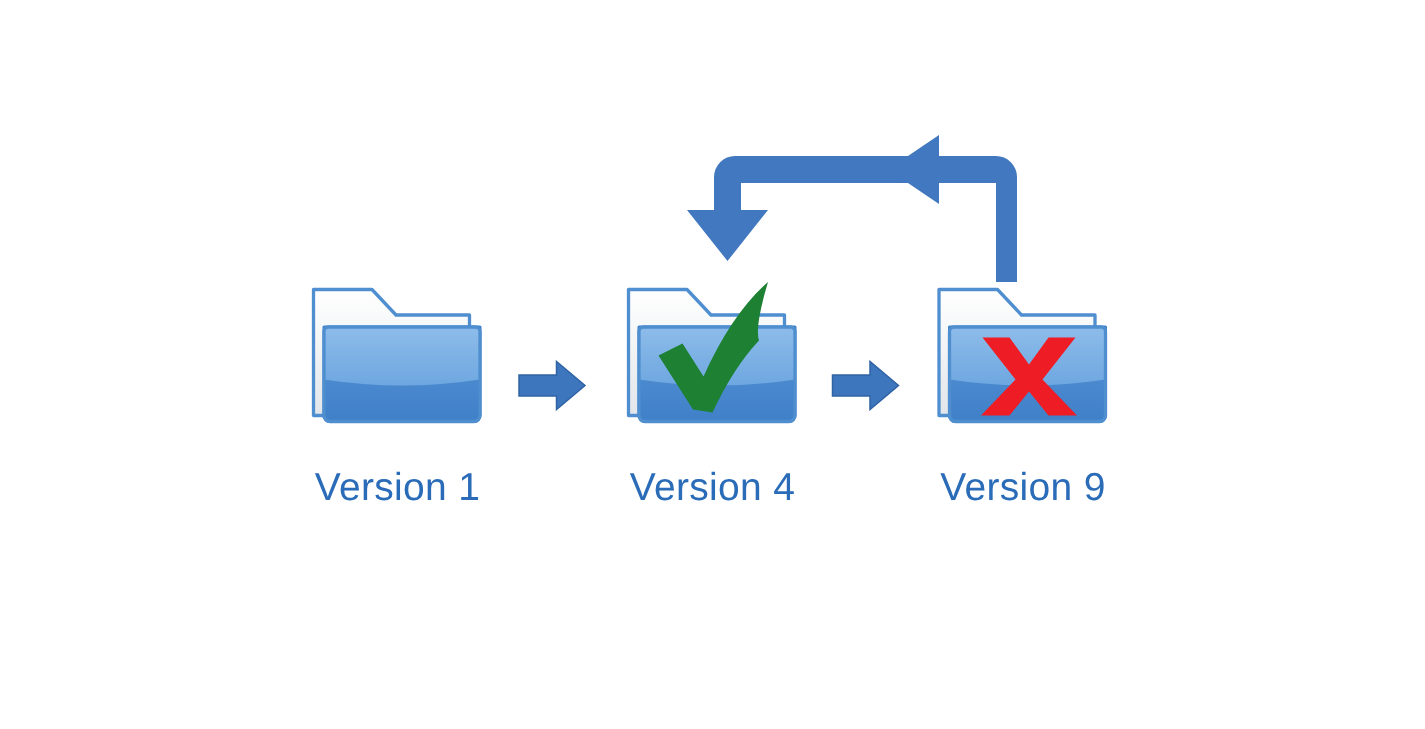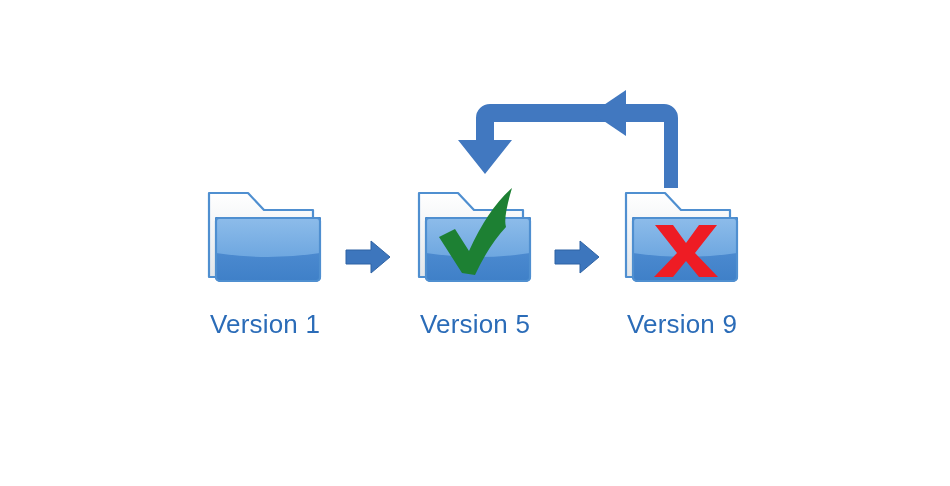--- a/index.html
+++ b/index.html
@@ -141,21 +141,21 @@
 
         <path d="M 49 52
                  L 65 44
                  L 79 66
                  Q 98 24 122 3
                  Q 113 33 116 42
                  Q 99 60 85 90
                  L 72 88 Z" fill="#1d8033"></path>
       </svg>
     </div>
-    <div class="node-label">Version 5</div>
+    <div class="node-label">Version 4</div>
   </div>
 
   <div class="flow-arrow arrow2">
     <svg width="46" height="34" viewBox="0 0 46 34">
       <path d="M 1 10 L 26 10 L 26 1 L 45 17 L 26 33 L 26 24 L 1 24 Z" fill="#3d76bd" stroke="#2f63a4" stroke-width="1"></path>
     </svg>
   </div>
 
   <div class="node v3">
     <div class="node-icon">

